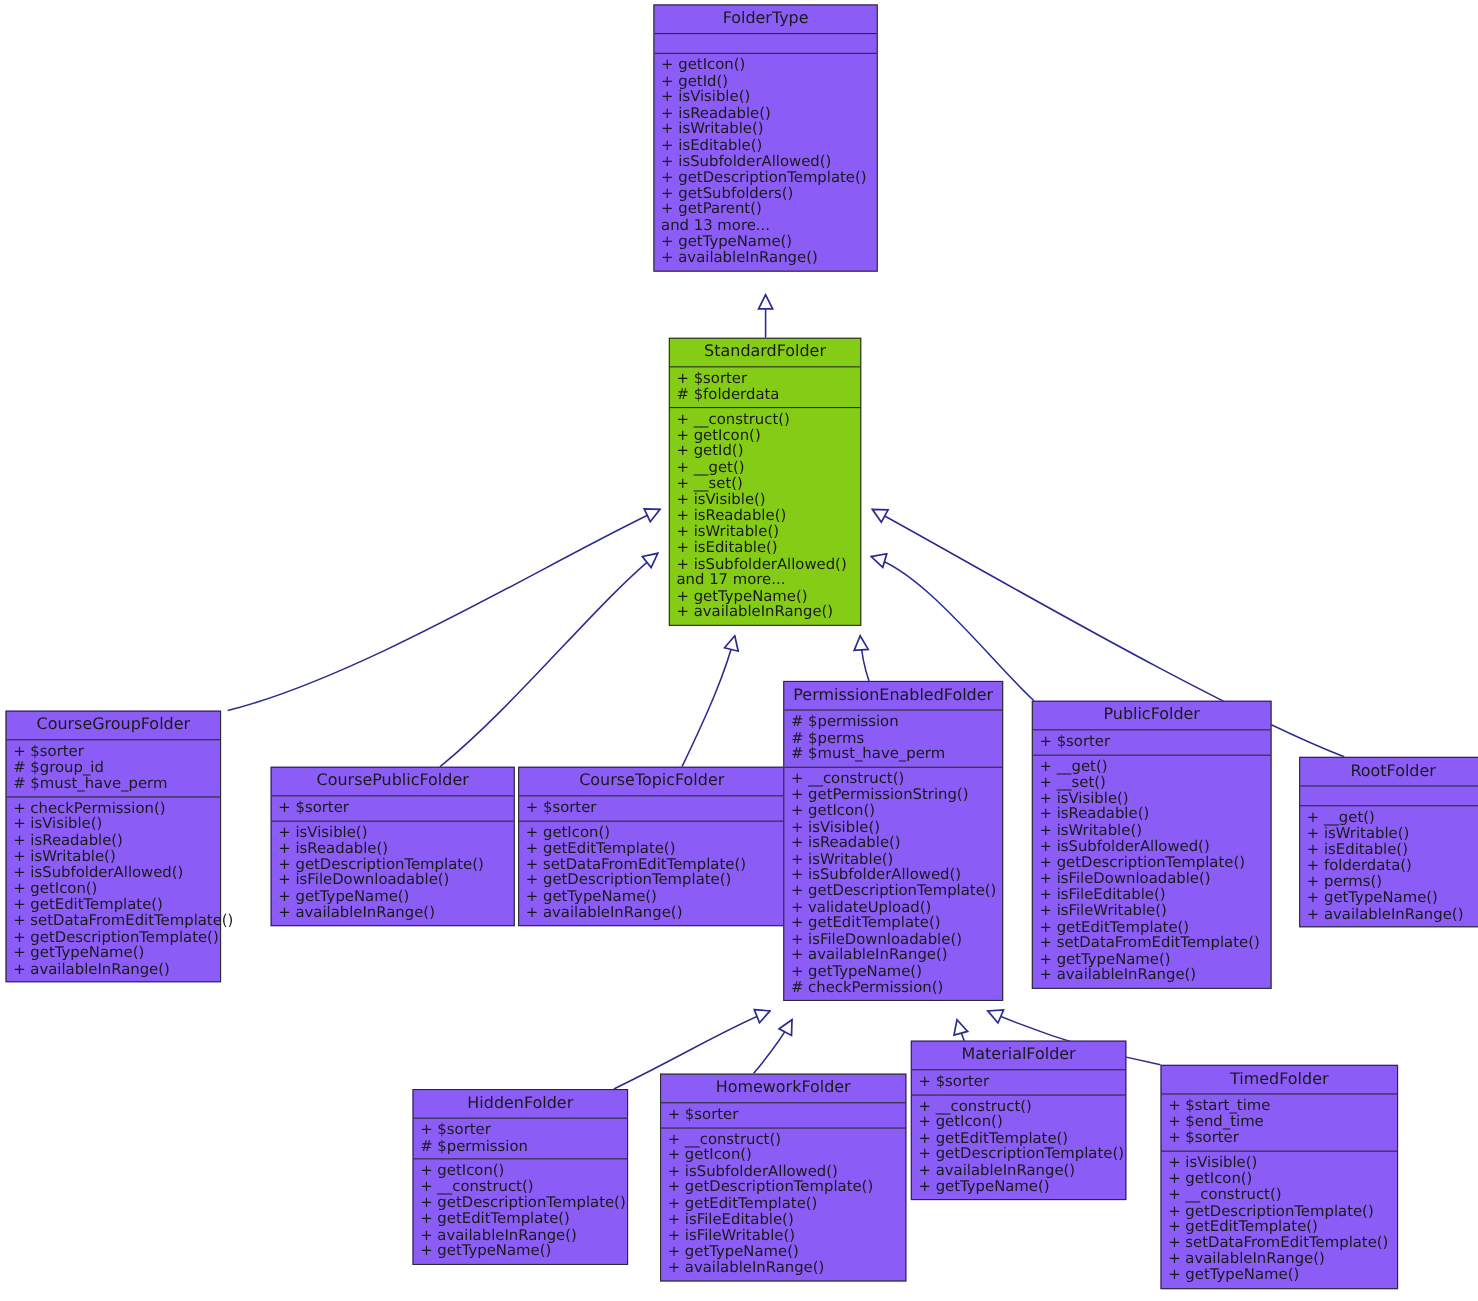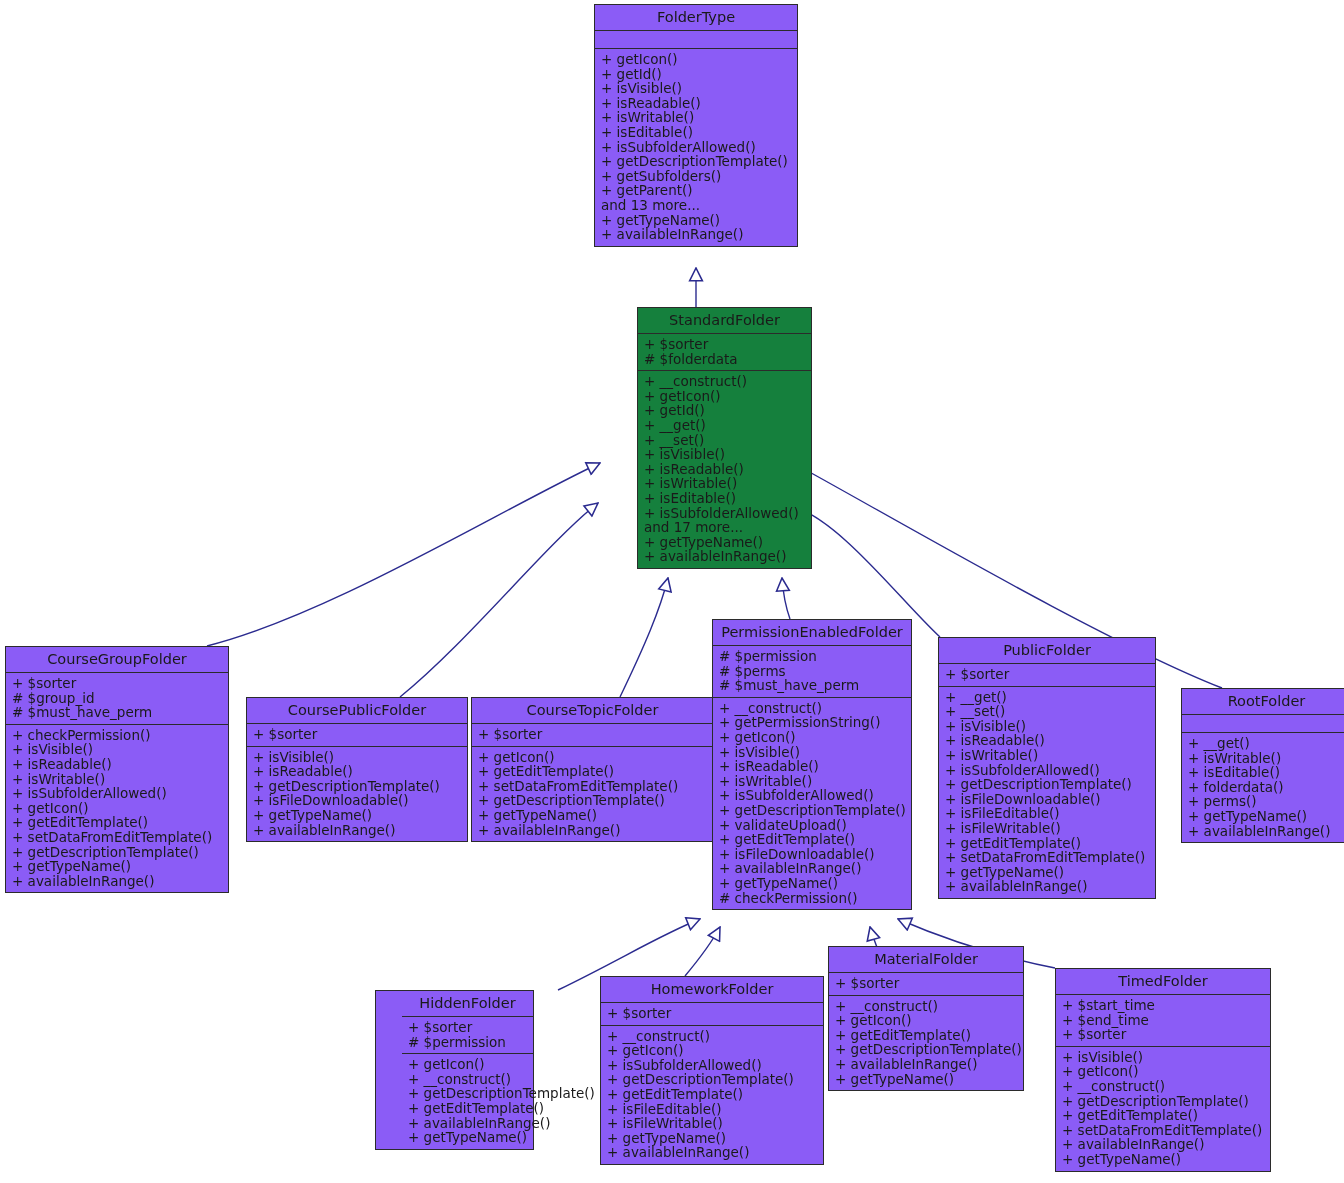--- a/index.html
+++ b/index.html
@@ -28,22 +28,21 @@
     pointer-events: none;
   }
   .umlbox {
     position: absolute;
     box-sizing: border-box;
     border: 1px solid #2b2b2b;
     background: #8b5cf6;
     z-index: 5;
   }
   .umlbox.highlight {
-    background: #15803d;
-    margin-left: 29px;
+    background: #84cc16;
   }
   .uml-title {
     text-align: center;
     font-size: 14.5px;
     color: #1a1a1a;
     padding: 4px 6px 5px 6px;
     border-bottom: 1px solid #2b2b2b;
     line-height: 16px;
     white-space: nowrap;
   }
@@ -158,21 +157,21 @@
         <div class="uml-row">+ isReadable()</div>
         <div class="uml-row">+ isWritable()</div>
         <div class="uml-row">+ isEditable()</div>
         <div class="uml-row">+ isSubfolderAllowed()</div>
         <div class="uml-row">and 17 more...</div>
         <div class="uml-row">+ getTypeName()</div>
         <div class="uml-row">+ availableInRange()</div>
       </div>
   </div>
 
-  <div class="umlbox" style="left:5px; top:646px; width:224px;">
+  <div class="umlbox" style="left:5px; top:646px; width:196px;">
     <div class="uml-title">CourseGroupFolder</div>
     <div class="uml-compartment">
         <div class="uml-row">+ $sorter</div>
         <div class="uml-row"># $group_id</div>
         <div class="uml-row"># $must_have_perm</div>
       </div>
     <div class="uml-compartment">
         <div class="uml-row">+ checkPermission()</div>
         <div class="uml-row">+ isVisible()</div>
         <div class="uml-row">+ isReadable()</div>
@@ -272,21 +271,21 @@
         <div class="uml-row">+ __get()</div>
         <div class="uml-row">+ isWritable()</div>
         <div class="uml-row">+ isEditable()</div>
         <div class="uml-row">+ folderdata()</div>
         <div class="uml-row">+ perms()</div>
         <div class="uml-row">+ getTypeName()</div>
         <div class="uml-row">+ availableInRange()</div>
       </div>
   </div>
 
-  <div class="umlbox" style="left:375px; top:990px; width:159px;padding-left:26px;">
+  <div class="umlbox" style="left:375px; top:990px; width:196px;">
     <div class="uml-title">HiddenFolder</div>
     <div class="uml-compartment">
         <div class="uml-row">+ $sorter</div>
         <div class="uml-row"># $permission</div>
       </div>
     <div class="uml-compartment">
         <div class="uml-row">+ getIcon()</div>
         <div class="uml-row">+ __construct()</div>
         <div class="uml-row">+ getDescriptionTemplate()</div>
         <div class="uml-row">+ getEditTemplate()</div>

